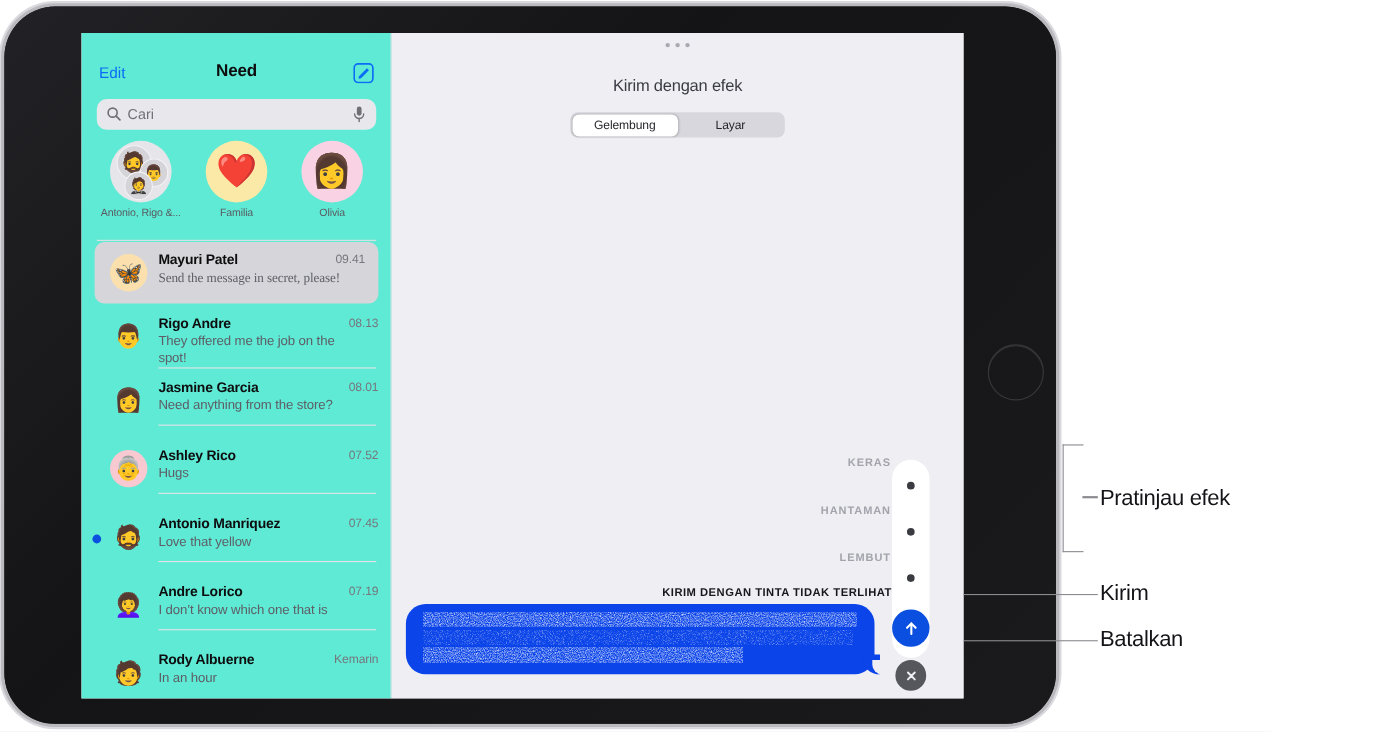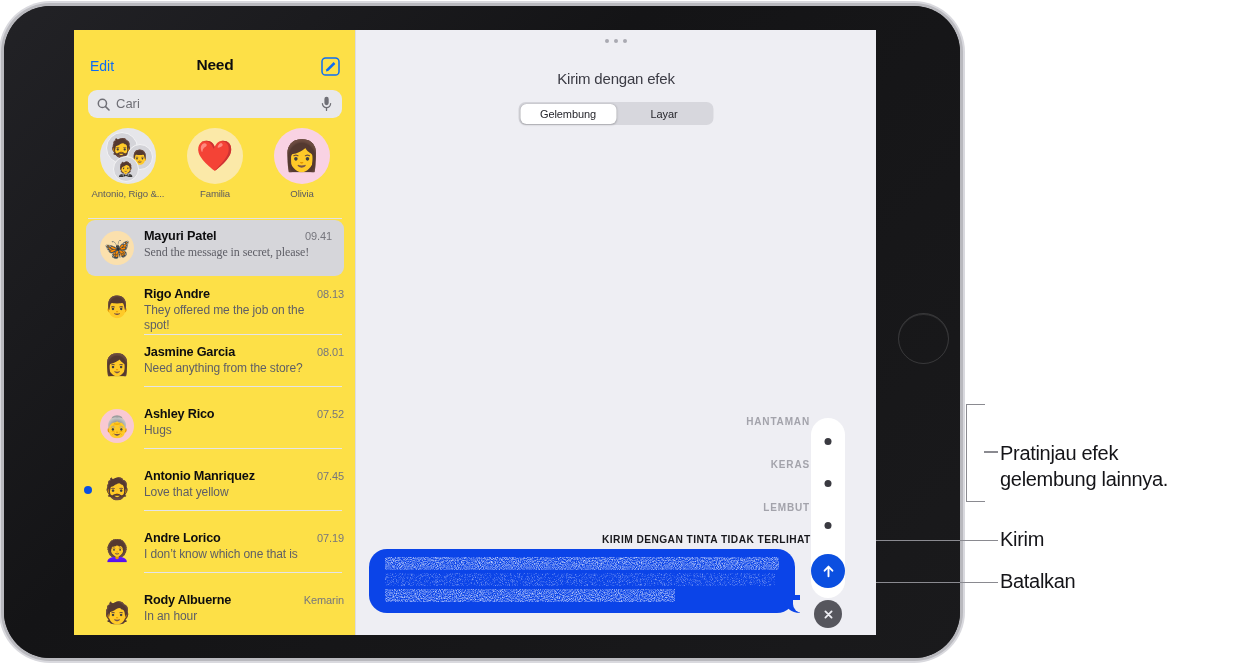--- a/index.html
+++ b/index.html
@@ -29,21 +29,21 @@
 
   
   .screen{
     position:absolute;left:74px;top:30px;width:802px;height:605px;
     background:#eeeef3;overflow:hidden;
   }
 
   
   .sidebar{
     position:absolute;left:0;top:0;width:282px;height:605px;
-    background:#fde047;overflow:hidden;
+    background:#5eead4;overflow:hidden;
   }
   .statusbar{
     position:absolute;left:0;top:0;width:802px;height:20px;
     font-size:9.5px;color:#111;font-weight:700;
   }
   .sb-left{position:absolute;left:9px;top:4px;letter-spacing:.1px;}
   .sb-left .date{font-weight:700;margin-left:6px;}
   .sb-right{position:absolute;right:10px;top:3px;display:flex;align-items:center;gap:4px;}
   .wifi-icon{display:inline-block;}
   .batt-pct{font-size:9.5px;font-weight:700;}
@@ -378,22 +378,22 @@
       </div>
 
       <div class="pane-title">Kirim dengan efek</div>
 
       <div class="seg">
         <div class="on">Gelembung</div>
         <div>Layar</div>
       </div>
 
       <div class="fx-labels">
+        <div class="fx-lab">KERAS</div>
         <div class="fx-lab">HANTAMAN</div>
-        <div class="fx-lab">KERAS</div>
         <div class="fx-lab">LEMBUT</div>
       </div>
 
       <div class="ink-cap">KIRIM DENGAN TINTA TIDAK TERLIHAT</div>
 
       <div class="rail">
         <div class="rail-dot" style="top:20px"></div>
         <div class="rail-dot" style="top:62px"></div>
         <div class="rail-dot" style="top:104px"></div>
       </div>
@@ -432,21 +432,20 @@
         </div>
       </div>
 
     </div>
   </div>
 
   <div class="brk" style="left:966px;top:404px;width:18px;height:96px;"></div>
   <div class="ln" style="left:984px;top:451px;width:14px;height:1.7px;"></div>
   <div class="callout-text" style="left:1000px;top:440px;width:250px;">
     <span>Pratinjau efek</span><br>
-    <span>gelembung lainnya.</span>
   </div>
 
   <div class="ln" style="left:876px;top:539.5px;width:122px;height:1.7px;"></div>
   <div class="callout-text" style="left:1000px;top:526px;">Kirim</div>
 
   <div class="ln" style="left:876px;top:581.5px;width:122px;height:1.7px;"></div>
   <div class="callout-text" style="left:1000px;top:568px;">Batalkan</div>
 
 </div>
 

